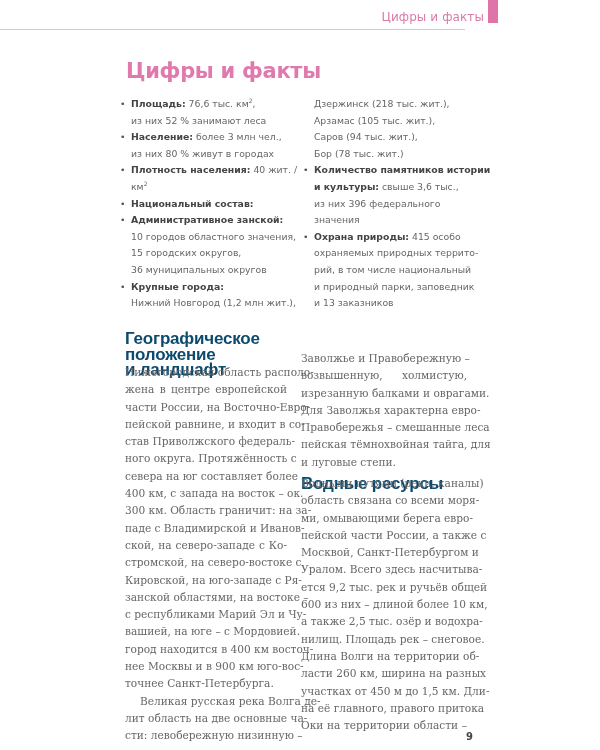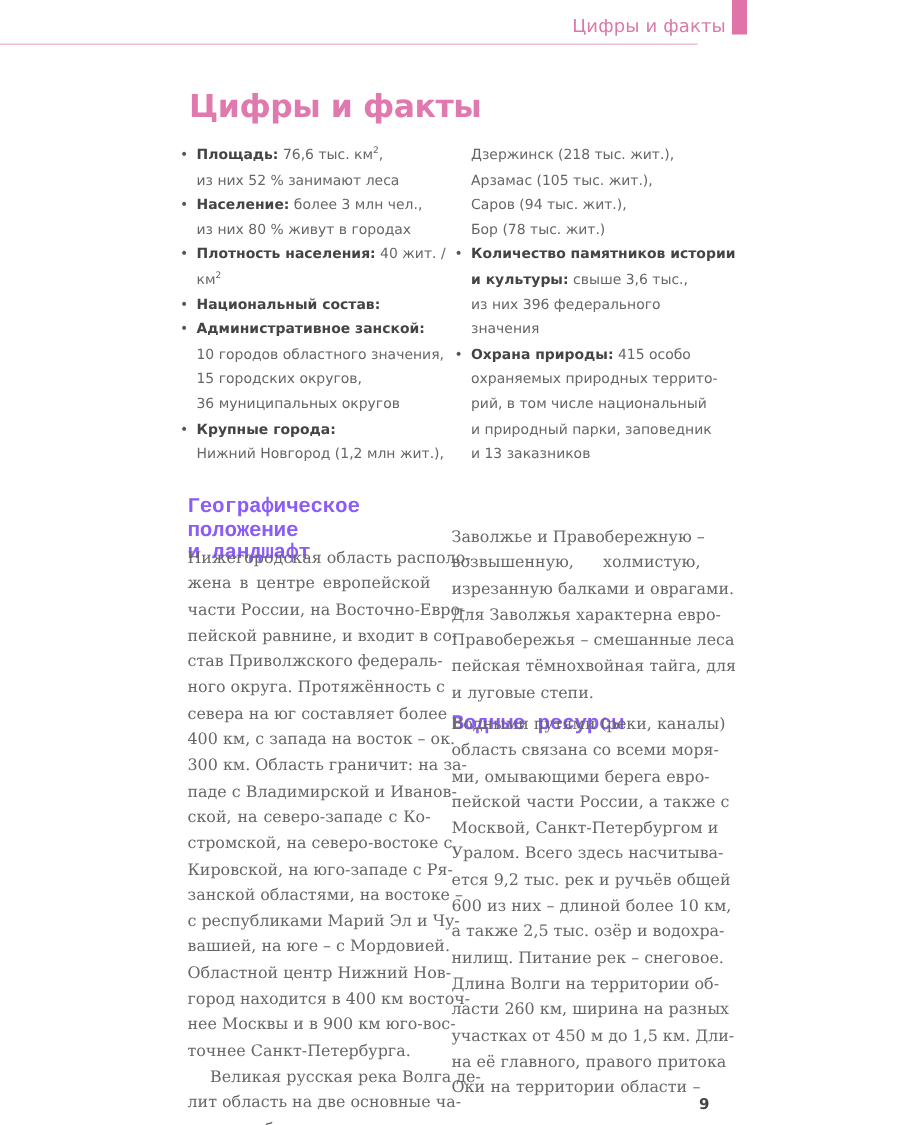--- a/index.html
+++ b/index.html
@@ -38,22 +38,22 @@
     .facts-right { left: 300px; width: 200px; }
     .fact-item { position: relative; padding-left: 14px; }
     .fact-item .bullet { position: absolute; left: 3px; top: 0; color: #555; }
     .fact-item .k { font-weight: bold; color: #444; }
     .fact-item .cont { display: block; }
     .plain-lines { padding-left: 14px; }
 
     sup { font-size: 6px; vertical-align: 4px; line-height: 0; }
 
     .section-heading {
-      position: absolute; font-family: Liberation Mono, monospace;
-      font-size: 14px; line-height: 15.6px; color: #8b5cf6; letter-spacing: -0.2px;
+      position: absolute; font-family: Liberation Sans, sans-serif;
+      font-size: 17px; line-height: 15.6px; color: #0c4a6e; letter-spacing: -0.2px;
     }
     .h-geo { left: 125px; top: 331px; width: 180px; }
     .h-water { left: 301px; top: 476px; width: 190px; }
 
     .body-text {
       position: absolute; font-family: "DejaVu Serif", serif; font-size: 10.6px;
       line-height: 17.3px; color: #666; text-align: justify;
     }
     .body-text .ln { display: block; white-space: nowrap; text-align-last: justify; }
     .body-text .ln.last { text-align-last: left; }
@@ -150,21 +150,20 @@
   <span class="ln">севера на юг составляет более</span>
   <span class="ln">400 км, с запада на восток – ок.</span>
   <span class="ln">300 км. Область граничит: на за-</span>
   <span class="ln">паде с Владимирской и Иванов-</span>
   <span class="ln">ской, на северо-западе с Ко-</span>
   <span class="ln">стромской, на северо-востоке с</span>
   <span class="ln">Кировской, на юго-западе с Ря-</span>
   <span class="ln">занской областями, на востоке –</span>
   <span class="ln">с республиками Марий Эл и Чу-</span>
   <span class="ln">вашией, на юге – с Мордовией.</span>
-  <span class="ln">Областной центр Нижний Нов-</span>
   <span class="ln">город находится в 400 км восточ-</span>
   <span class="ln">нее Москвы и в 900 км юго-вос-</span>
   <span class="ln last">точнее Санкт-Петербурга.</span>
   <span class="ln indent">Великая русская река Волга де-</span>
   <span class="ln">лит область на две основные ча-</span>
   <span class="ln">сти: левобережную низинную –</span>
 </div>
 
 <div class="body-text right-text">
   <span class="ln">Заволжье и Правобережную –</span>
@@ -181,21 +180,21 @@
 <div class="body-text water-text">
   <span class="ln">Водными путями (реки, каналы)</span>
   <span class="ln">область связана со всеми моря-</span>
   <span class="ln">ми, омывающими берега евро-</span>
   <span class="ln">пейской части России, а также с</span>
   <span class="ln">Москвой, Санкт-Петербургом и</span>
   <span class="ln">Уралом. Всего здесь насчитыва-</span>
   <span class="ln">ется 9,2 тыс. рек и ручьёв общей</span>
   <span class="ln">600 из них – длиной более 10 км,</span>
   <span class="ln">а также 2,5 тыс. озёр и водохра-</span>
-  <span class="ln">нилищ. Питание рек – снеговое.</span>
+  <span class="ln">нилищ. Площадь рек – снеговое.</span>
   <span class="ln">Длина Волги на территории об-</span>
   <span class="ln">ласти 260 км, ширина на разных</span>
   <span class="ln">участках от 450 м до 1,5 км. Дли-</span>
   <span class="ln">на её главного, правого притока</span>
   <span class="ln">Оки на территории области –</span>
 </div>
 
 <span class="page-number">9</span>
 
 </body></html>

